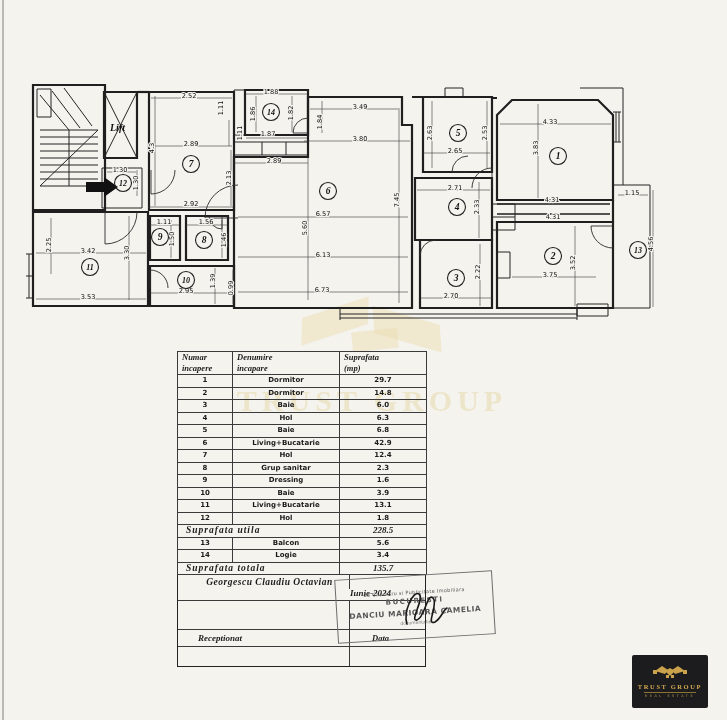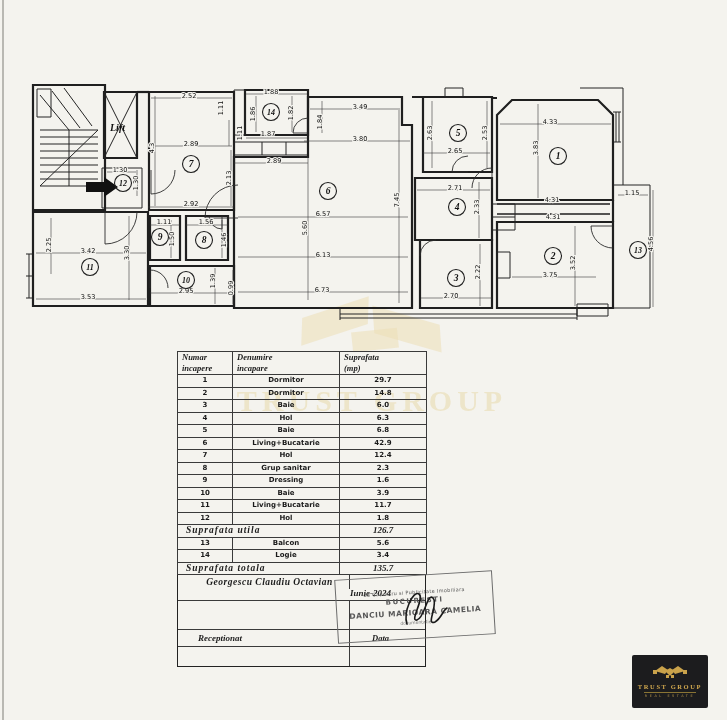--- a/index.html
+++ b/index.html
@@ -314,32 +314,32 @@
             <td class="c3 t-val">1.6</td>
           </tr>
           <tr>
             <td class="c1 t-num">10</td>
             <td class="c2 t-name">Baie</td>
             <td class="c3 t-val">3.9</td>
           </tr>
           <tr>
             <td class="c1 t-num">11</td>
             <td class="c2 t-name">Living+Bucatarie</td>
-            <td class="c3 t-val">11.7</td>
+            <td class="c3 t-val">13.1</td>
           </tr>
           <tr>
             <td class="c1 t-num">12</td>
             <td class="c2 t-name">Hol</td>
             <td class="c3 t-val">1.8</td>
           </tr>
         </tbody>
       <tbody>
           <tr>
         <td class="script" colspan="2">Suprafata utila</td>
-        <td class="c3 script-val">126.7</td>
+        <td class="c3 script-val">228.5</td>
       </tr>
       </tbody>
         <tbody id="extra-rows">
           <tr>
             <td class="c1 t-num">13</td>
             <td class="c2 t-name">Balcon</td>
             <td class="c3 t-val">5.6</td>
           </tr>
           <tr>
             <td class="c1 t-num">14</td>

